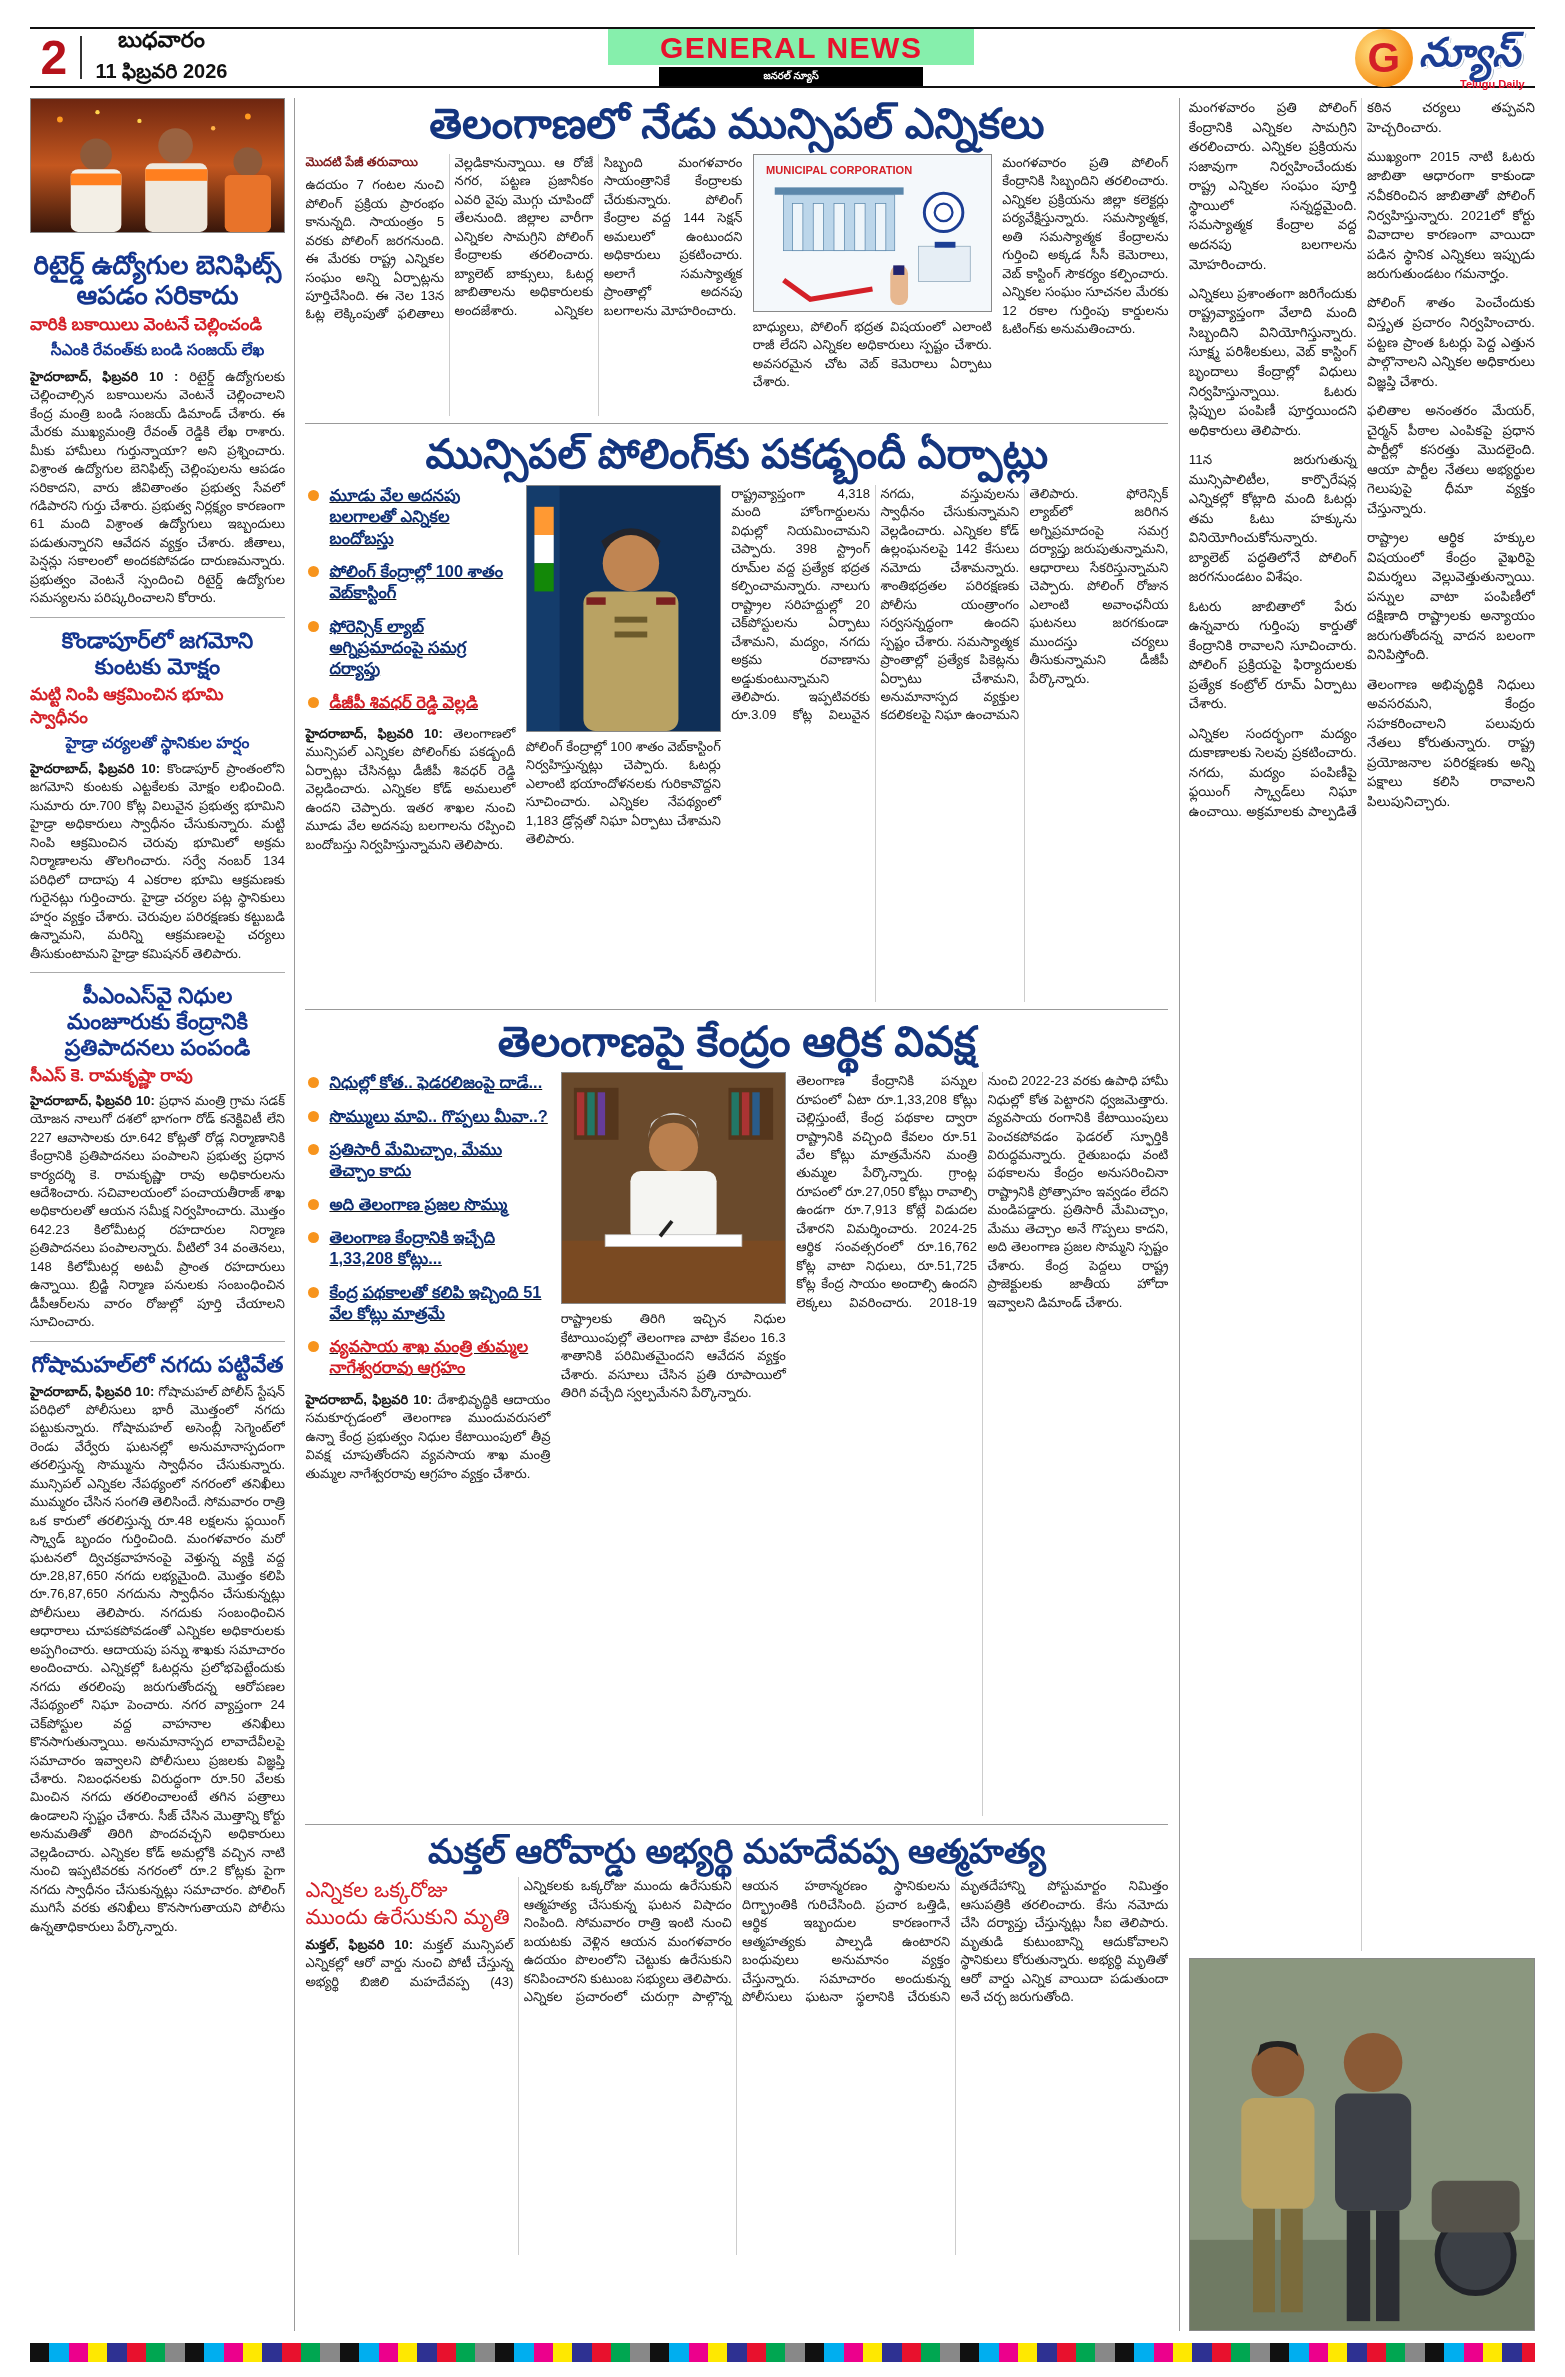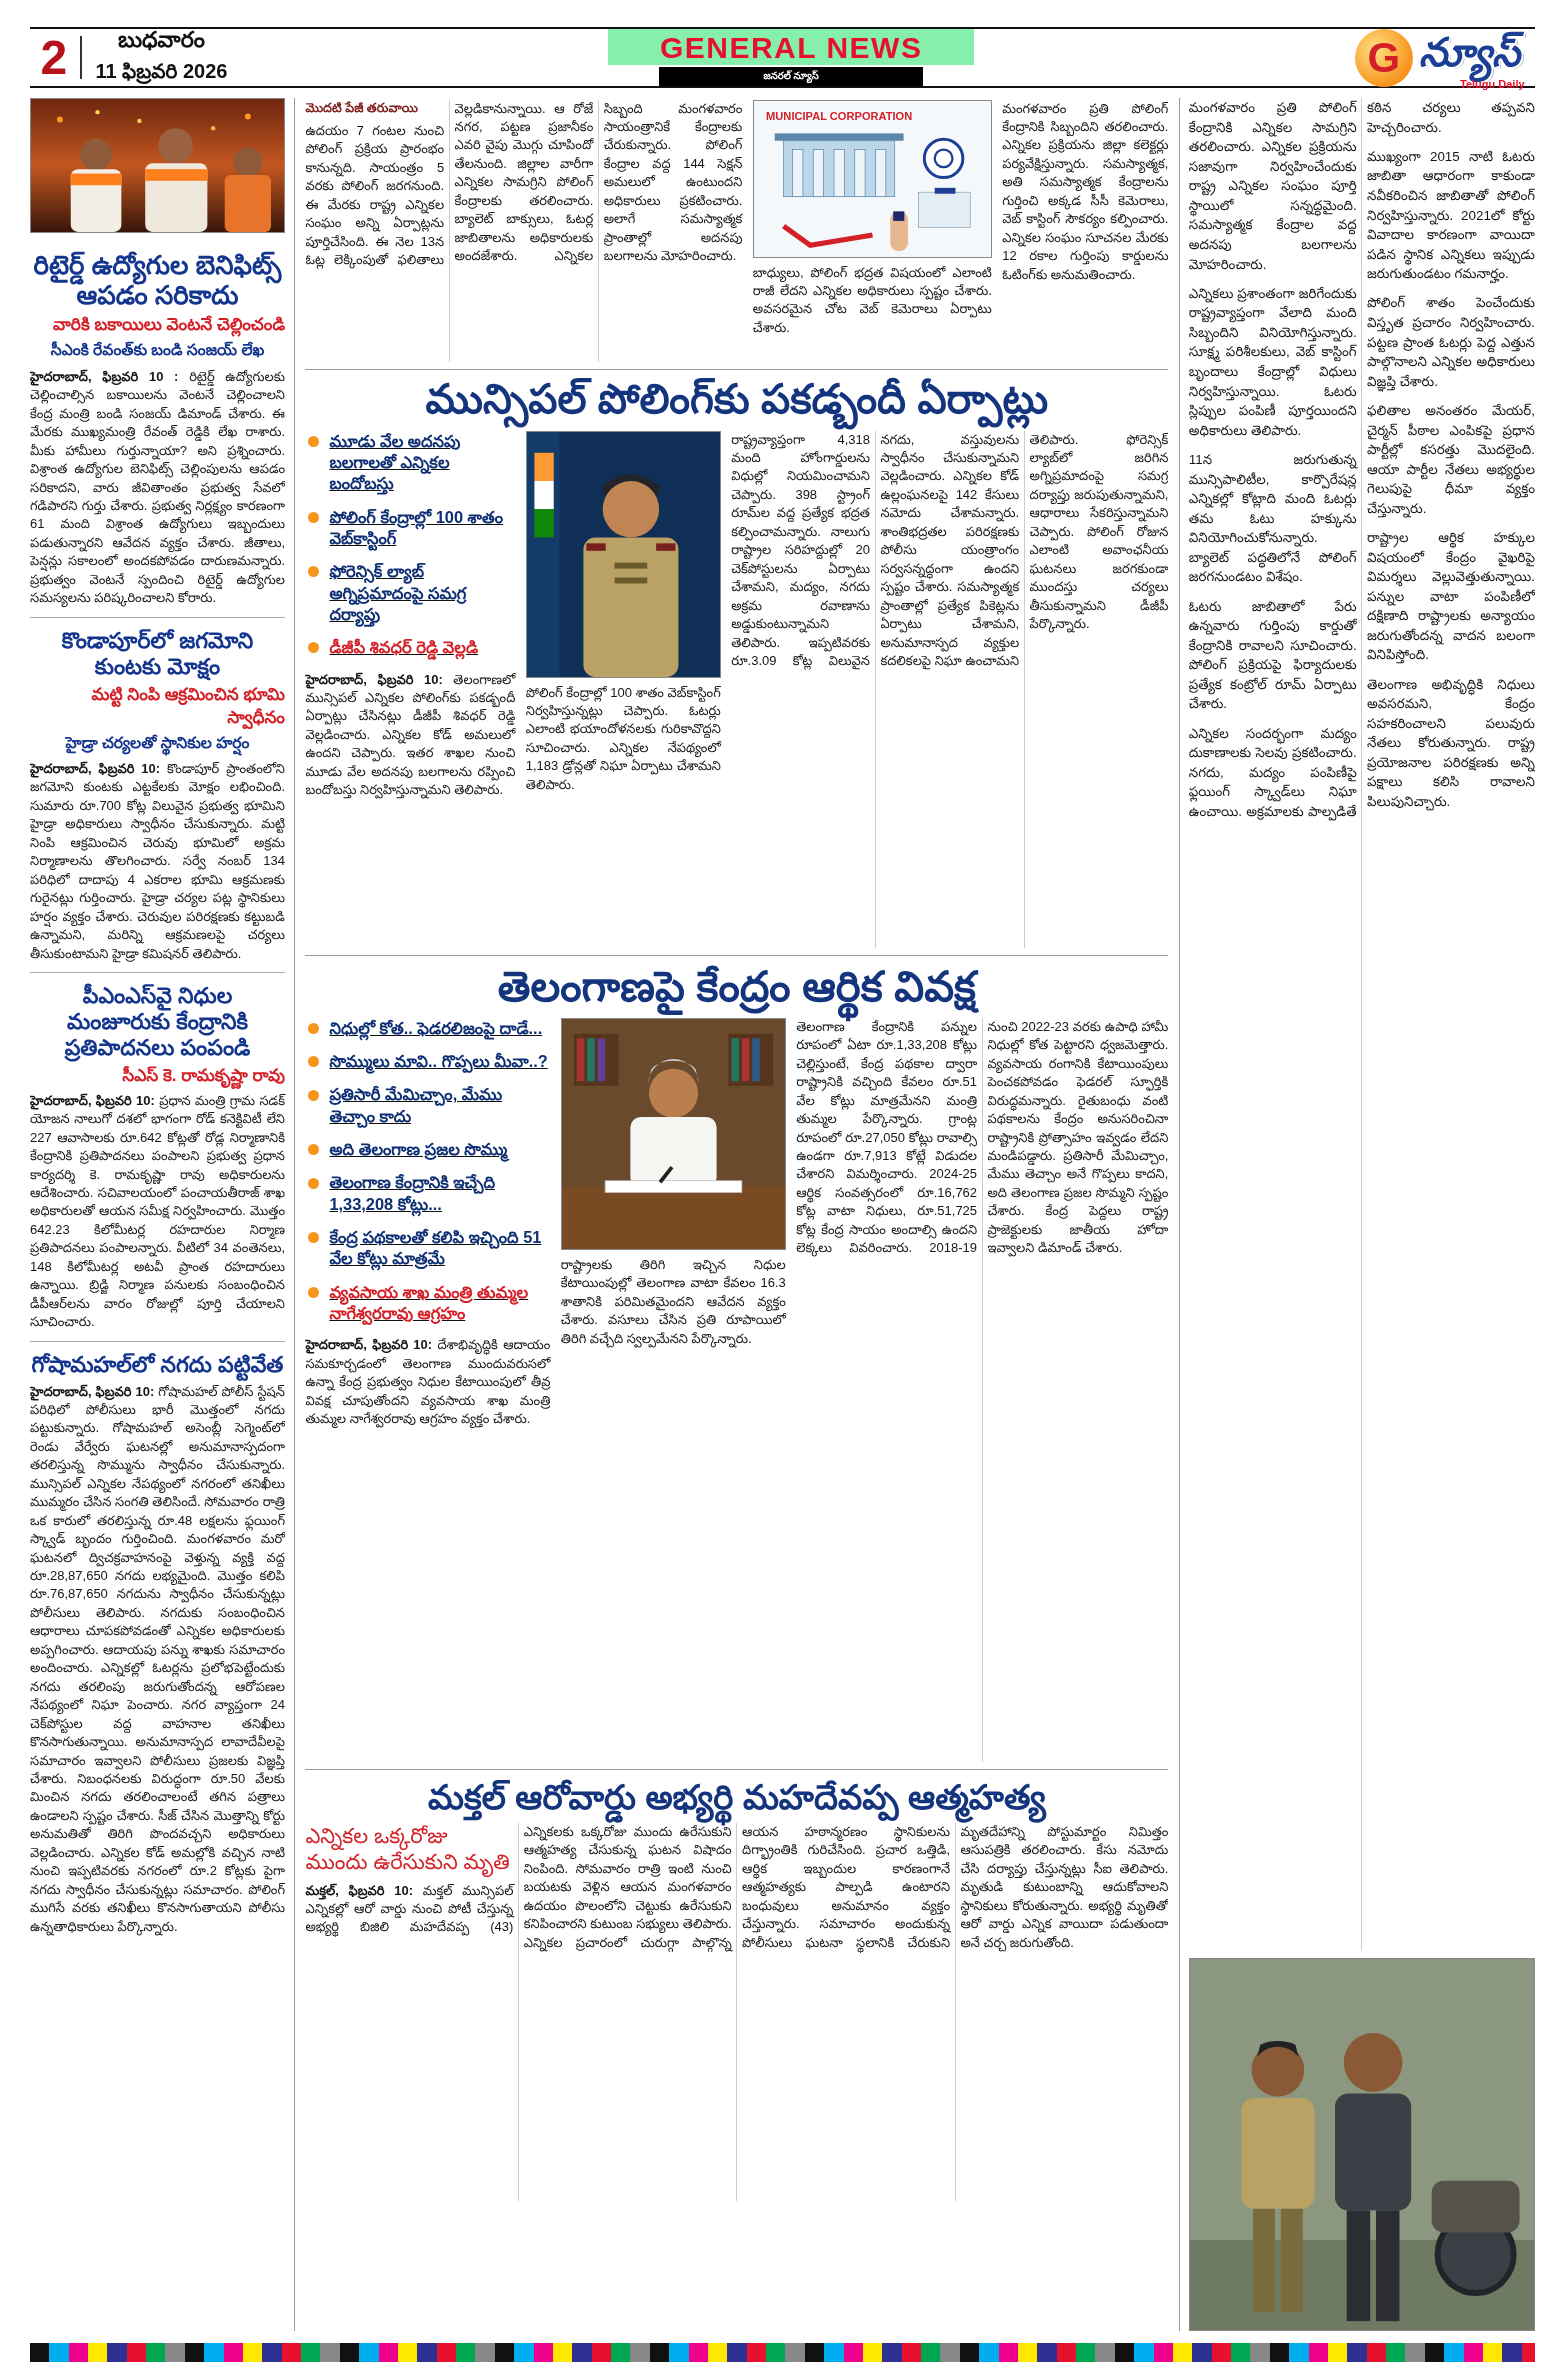--- a/index.html
+++ b/index.html
@@ -32,21 +32,21 @@
   .logo-tag { position:absolute; right:0; bottom:-3px; color:#e8112d; font-size:11px; font-weight:bold; }
   
   .content { position:absolute; top:98px; left:30px; right:30px; bottom:46px; display:flex; gap:10.4px; overflow:hidden; }
   .leftcol { width:265px; flex:none; border-right:0.7px solid #999; padding-right:9px; display:flex; flex-direction:column; overflow:hidden; }
   .mainarea { flex:1; display:flex; gap:10.4px; overflow:hidden; }
   .main-left { width:863px; flex:none; display:flex; flex-direction:column; overflow:hidden; }
   .right-rail { flex:1; border-left:0.7px solid #999; padding-left:9px; display:flex; flex-direction:column; overflow:hidden; }
   
   .body { font-size:13px; line-height:1.42; text-align:justify; color:#151515; }
   .body .dl { font-weight:bold; }
-  .sub-red { color:#d42027; text-align:right; font-weight:bold; font-size:17px; margin:3px 0; }
+  .sub-red { color:#d42027; text-align:left; font-weight:bold; font-size:17px; margin:3px 0; }
   .sub-blue { color:#15368f; text-align:center; font-weight:bold; font-size:15.6px; margin:1.5px 0 4.5px; }
   .kicker-red { color:#7f1d1d; font-weight:bold; font-size:12.6px; margin-bottom:4.5px; }
   .sub-red-left { color:#d42027; font-weight:normal; font-size:21px; line-height:1.25; margin-bottom:6px; text-align:left; }
   
   .leftcol article { margin-top:9px; padding-top:7.4px; border-top:0.7px solid #aaa; }
   .leftcol article:first-of-type { border-top:none; padding-top:4.5px; }
   .lc-head { color:#15368f; font-size:26px; line-height:1.18; text-align:center; font-weight:bold; margin:3px 0 4.5px; }
   .lc-head.sm { font-size:22px; }
   .photo { position:relative; overflow:hidden; border:0.7px solid #888; background:#ccc; }
   .photo svg { display:block; width:100%; height:100%; }
@@ -170,20 +170,21 @@
       <article class="lc-grow">
         <h2 class="lc-head sm">గోషామహల్‌లో నగదు పట్టివేత</h2>
         <p class="body"><b class="dl">హైదరాబాద్, ఫిబ్రవరి 10:</b> <span>గోషామహల్ పోలీస్ స్టేషన్ పరిధిలో పోలీసులు భారీ మొత్తంలో నగదు పట్టుకున్నారు. గోషామహల్ అసెంబ్లీ సెగ్మెంట్‌లో రెండు వేర్వేరు ఘటనల్లో అనుమానాస్పదంగా తరలిస్తున్న సొమ్మును స్వాధీనం చేసుకున్నారు. మున్సిపల్ ఎన్నికల నేపథ్యంలో నగరంలో తనిఖీలు ముమ్మరం చేసిన సంగతి తెలిసిందే. సోమవారం రాత్రి ఒక కారులో తరలిస్తున్న రూ.48 లక్షలను ఫ్లయింగ్ స్క్వాడ్ బృందం గుర్తించింది. మంగళవారం మరో ఘటనలో ద్విచక్రవాహనంపై వెళ్తున్న వ్యక్తి వద్ద రూ.28,87,650 నగదు లభ్యమైంది. మొత్తం కలిపి రూ.76,87,650 నగదును స్వాధీనం చేసుకున్నట్లు పోలీసులు తెలిపారు. నగదుకు సంబంధించిన ఆధారాలు చూపకపోవడంతో ఎన్నికల అధికారులకు అప్పగించారు. ఆదాయపు పన్ను శాఖకు సమాచారం అందించారు. ఎన్నికల్లో ఓటర్లను ప్రలోభపెట్టేందుకు నగదు తరలింపు జరుగుతోందన్న ఆరోపణల నేపథ్యంలో నిఘా పెంచారు. నగర వ్యాప్తంగా 24 చెక్‌పోస్టుల వద్ద వాహనాల తనిఖీలు కొనసాగుతున్నాయి. అనుమానాస్పద లావాదేవీలపై సమాచారం ఇవ్వాలని పోలీసులు ప్రజలకు విజ్ఞప్తి చేశారు. నిబంధనలకు విరుద్ధంగా రూ.50 వేలకు మించిన నగదు తరలించాలంటే తగిన పత్రాలు ఉండాలని స్పష్టం చేశారు. సీజ్ చేసిన మొత్తాన్ని కోర్టు అనుమతితో తిరిగి పొందవచ్చని అధికారులు వెల్లడించారు. ఎన్నికల కోడ్ అమల్లోకి వచ్చిన నాటి నుంచి ఇప్పటివరకు నగరంలో రూ.2 కోట్లకు పైగా నగదు స్వాధీనం చేసుకున్నట్లు సమాచారం. పోలింగ్ ముగిసే వరకు తనిఖీలు కొనసాగుతాయని పోలీసు ఉన్నతాధికారులు పేర్కొన్నారు.</span></p>
       </article>
     </aside>
 
     <div class="mainarea">
       <div class="main-left">
 
         <section>
+          <h1 class="sec-head h-xl">తెలంగాణలో నేడు మున్సిపల్ ఎన్నికలు</h1>
           <div class="s1-content">
             <div class="s1-text cols3 body">
               <p class="kicker-red">మొదటి పేజీ తరువాయి</p>
               <span>ఉదయం 7 గంటల నుంచి పోలింగ్ ప్రక్రియ ప్రారంభం కానున్నది. సాయంత్రం 5 వరకు పోలింగ్ జరగనుంది. ఈ మేరకు రాష్ట్ర ఎన్నికల సంఘం అన్ని ఏర్పాట్లను పూర్తిచేసింది. ఈ నెల 13న ఓట్ల లెక్కింపుతో ఫలితాలు వెల్లడికానున్నాయి. ఆ రోజే నగర, పట్టణ ప్రజానీకం ఎవరి వైపు మొగ్గు చూపిందో తేలనుంది. జిల్లాల వారీగా ఎన్నికల సామగ్రిని పోలింగ్ కేంద్రాలకు తరలించారు. బ్యాలెట్ బాక్సులు, ఓటర్ల జాబితాలను అధికారులకు అందజేశారు. ఎన్నికల సిబ్బంది మంగళవారం సాయంత్రానికే కేంద్రాలకు చేరుకున్నారు. పోలింగ్ కేంద్రాల వద్ద 144 సెక్షన్ అమలులో ఉంటుందని అధికారులు ప్రకటించారు. అలాగే సమస్యాత్మక ప్రాంతాల్లో అదనపు బలగాలను మోహరించారు.</span>
             </div>
             <div class="s1-fig-wrap">
               <figure class="photo fig-municipal">
                 <svg viewBox="0 0 320 212" preserveAspectRatio="none">
                   <rect width="320" height="212" fill="#f4f8fb"></rect>
                   <text x="115" y="26" fill="#d42027" font-size="15" font-weight="bold" text-anchor="middle">MUNICIPAL CORPORATION</text>

